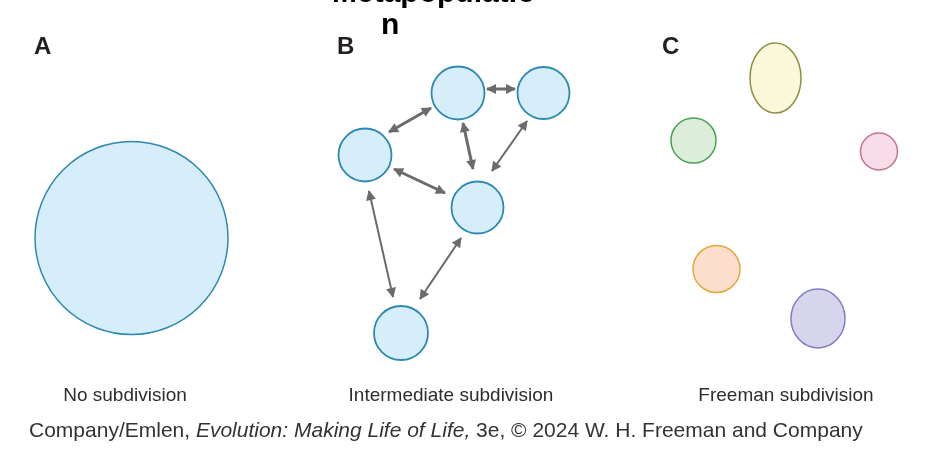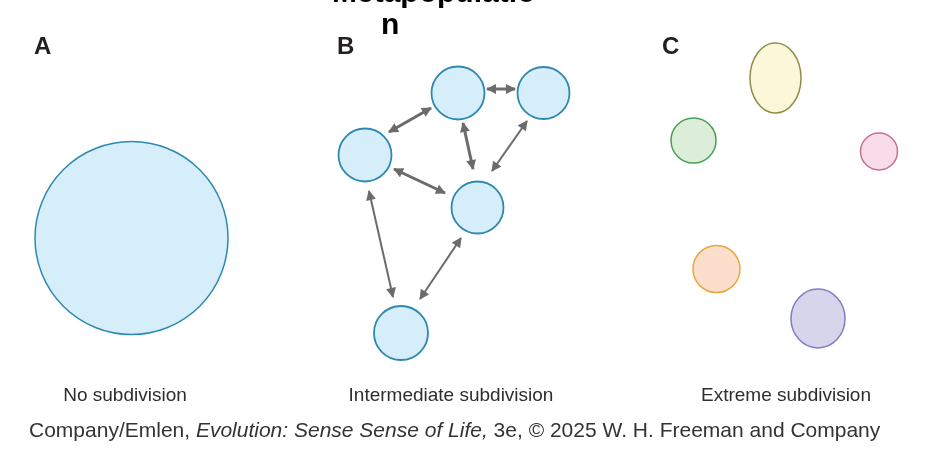--- a/index.html
+++ b/index.html
@@ -80,19 +80,19 @@
       <ellipse cx="775.5" cy="78" rx="25.5" ry="35" fill="#fbf8d9" stroke="#8f8f44"></ellipse>
       <circle cx="693.5" cy="140.5" r="22.5" fill="#dcedda" stroke="#44a24e"></circle>
       <circle cx="879" cy="151.5" r="18.5" fill="#f8dce8" stroke="#c4728f"></circle>
       <circle cx="716.5" cy="269" r="23.5" fill="#fbdfcc" stroke="#e8a73c"></circle>
       <ellipse cx="818" cy="318.5" rx="27" ry="29.5" fill="#d7d5eb" stroke="#837cc6"></ellipse>
     </g>
   </svg>
 
   <div class="caption" style="left:331px;top:384px;width:240px;">Intermediate subdivision</div>
   <div class="caption" style="left:25px;top:384px;width:200px;">No subdivision</div>
-  <div class="caption" style="left:666px;top:384px;width:240px;">Extreme subdivision</div>
+  <div class="caption" style="left:666px;top:384px;width:240px;">Freeman subdivision</div>
 
   <div class="footer">
-    <span>Company/Emlen, </span><span class="it">Evolution: Sense Sense of Life,</span><span> 3e, © 2025 W. H. Freeman and Company</span>
+    <span>Company/Emlen, </span><span class="it">Evolution: Making Life of Life,</span><span> 3e, © 2024 W. H. Freeman and Company</span>
   </div>
 
 </div>
 
 </body></html>

